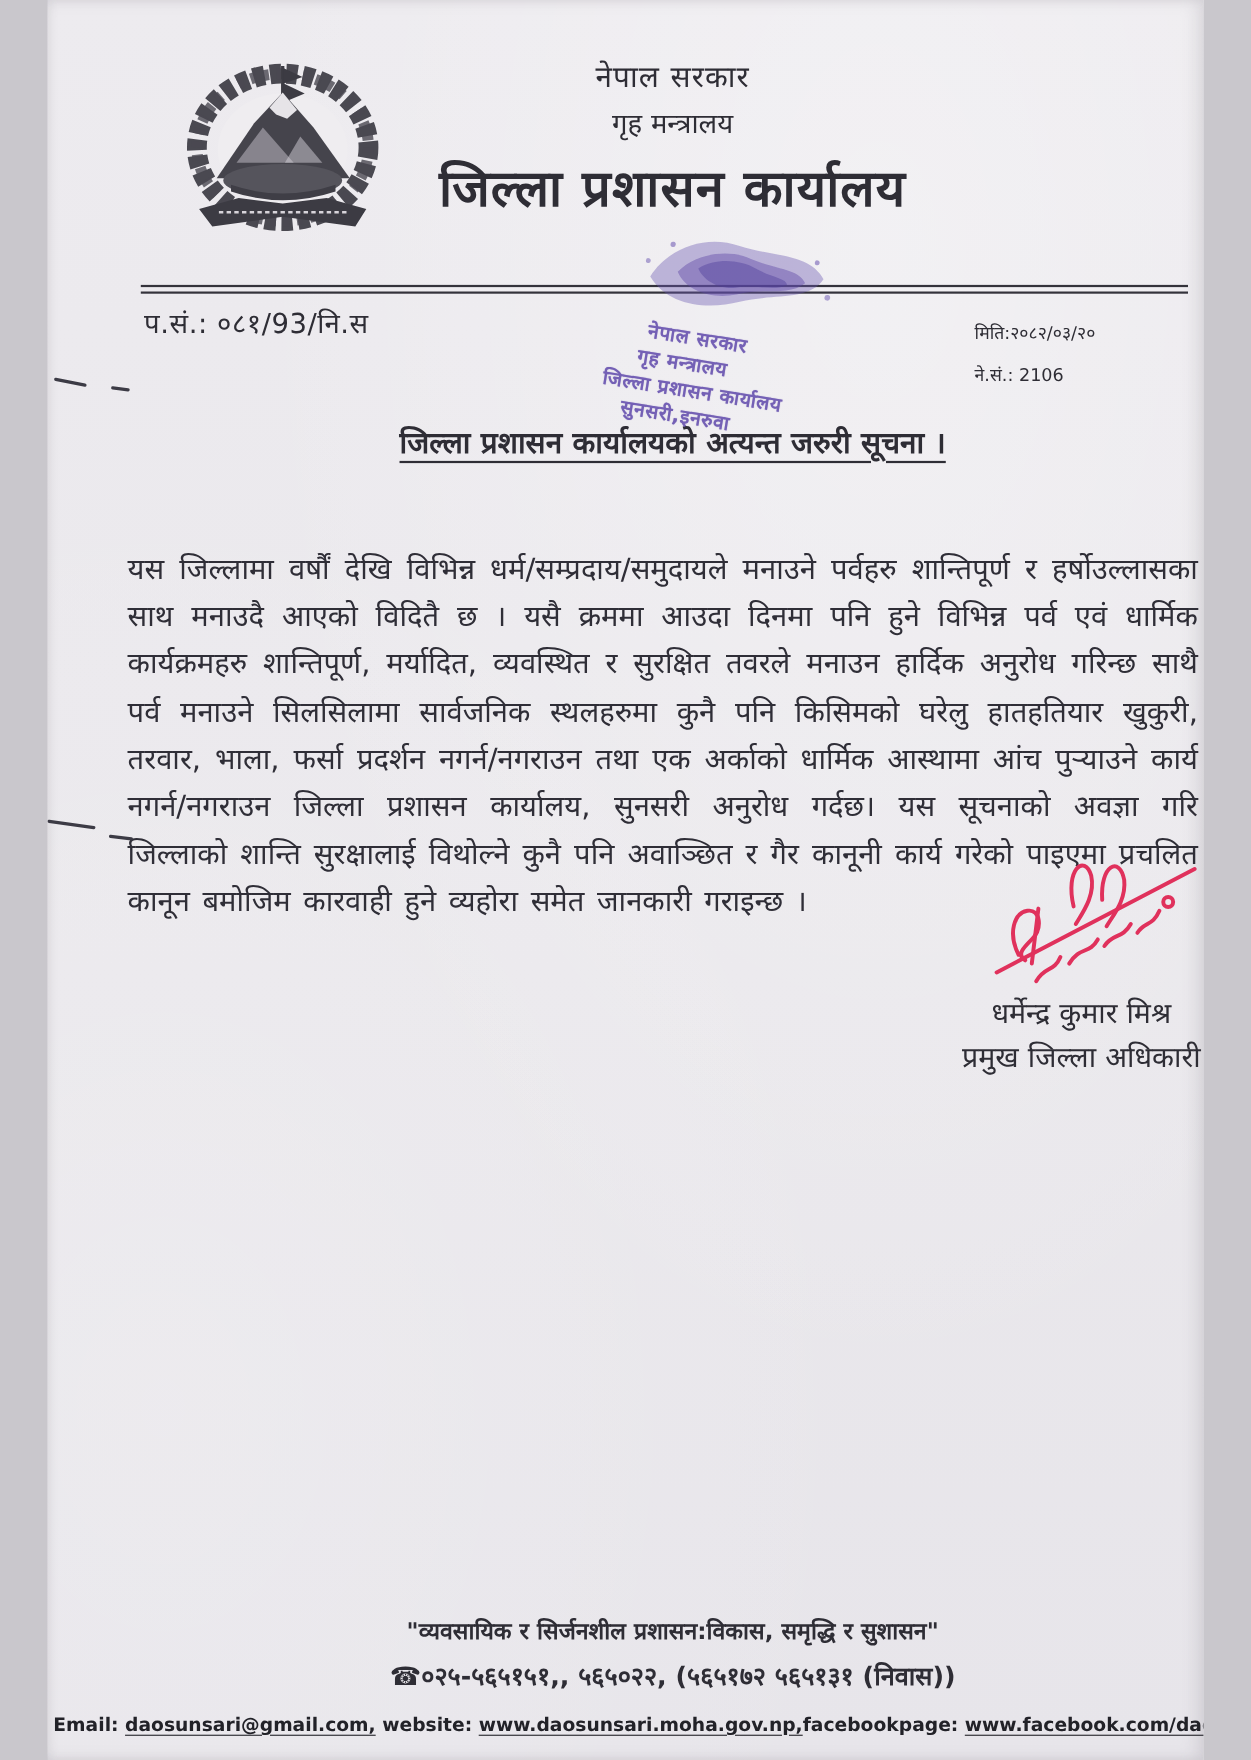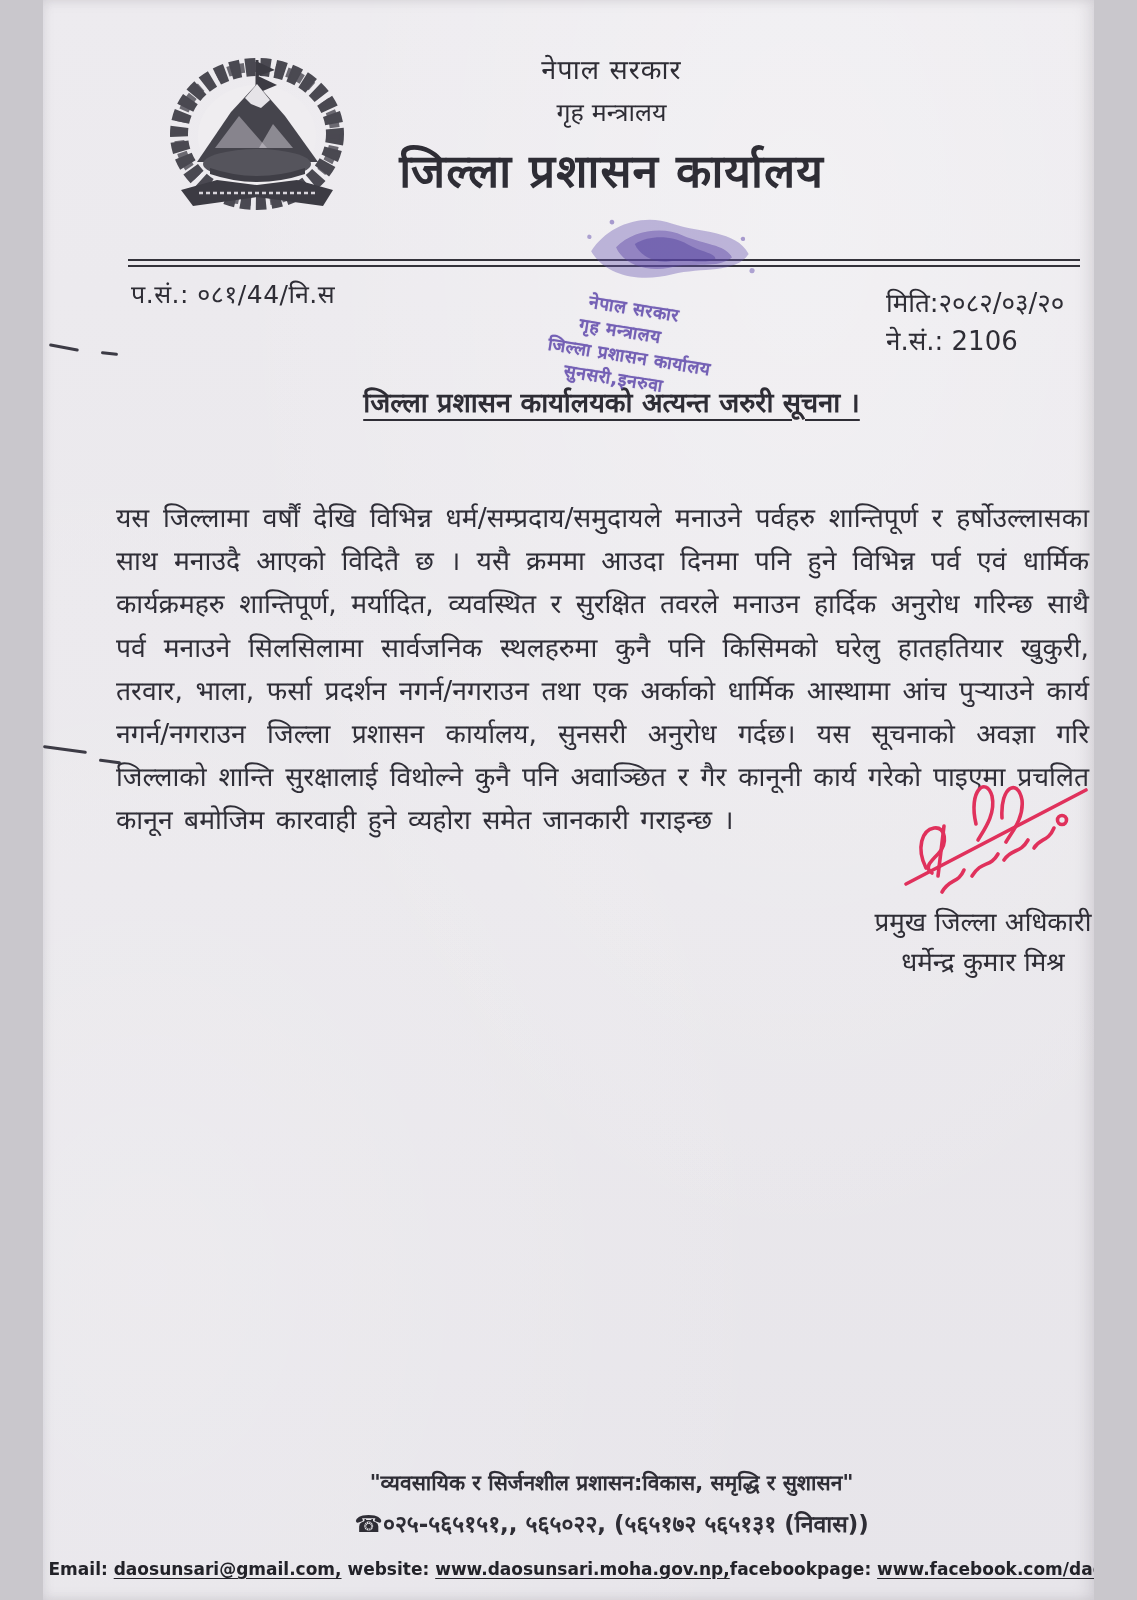--- a/index.html
+++ b/index.html
@@ -37,21 +37,21 @@
   .stamp .sline{font-size:17.5px;font-weight:bold;letter-spacing:.6px;line-height:24px;white-space:nowrap;
     text-shadow:0 0 1px rgba(106,85,176,.55);}
   .stamp .i1{margin-left:34px;}
   .stamp .i2{margin-left:28px;}
   .stamp .i3{margin-left:0px;}
   .stamp .i4{margin-left:20px;}
   
   .rule{left:85px;top:259px;width:952px;height:4px;
     border-top:2.5px solid #34333b;border-bottom:2.5px solid #34333b;}
   .refno{left:88px;top:276px;font-size:25px;letter-spacing:.5px;}
-  .dateblock{left:843px;top:284px;font-size:26px;line-height:38px;}
+  .dateblock{left:843px;top:284px;font-size:16px;line-height:38px;}
   
   .ntitle{left:0;top:383px;width:1137px;text-align:center;font-size:27px;font-weight:bold;}
   .ntitle span{text-decoration:underline;text-underline-offset:7px;text-decoration-thickness:2px;margin-top:44px;}
   
   .body{
     left:73px;top:496px;width:973px;
     font-size:26.5px;line-height:43.2px;
     text-align:justify;text-align-last:left;
     word-spacing:3px;
     color:#2f2e37;
@@ -115,21 +115,21 @@
       <circle cx="24" cy="44" r="2.2" fill="#6a55b0" opacity=".55"></circle>
     </svg>
     <div class="sline i1">नेपाल सरकार</div>
     <div class="sline i2">गृह मन्त्रालय</div>
     <div class="sline i3">जिल्ला प्रशासन कार्यालय</div>
     <div class="sline i4">सुनसरी,इनरुवा</div>
   </div>
 
   <div class="abs rule"></div>
 
-  <div class="abs refno">प.सं.: ०८१/44/नि.स</div>
+  <div class="abs refno">प.सं.: ०८१/93/नि.स</div>
   <div class="abs dateblock">
     <div>मिति:२०८२/०३/२०</div>
     <div>ने.सं.: 2106</div>
   </div>
 
   <div class="abs ntitle">
     <span>जिल्ला प्रशासन कार्यालयको अत्यन्त जरुरी सूचना ।</span>
   </div>
 
   <div class="abs body">यस जिल्लामा वर्षौं देखि विभिन्न धर्म/सम्प्रदाय/समुदायले मनाउने पर्वहरु शान्तिपूर्ण र हर्षोउल्लासका साथ मनाउदै आएको विदितै छ ।  यसै क्रममा आउदा दिनमा पनि हुने विभिन्न पर्व एवं धार्मिक कार्यक्रमहरु शान्तिपूर्ण, मर्यादित, व्यवस्थित र सुरक्षित तवरले मनाउन हार्दिक अनुरोध गरिन्छ साथै पर्व मनाउने सिलसिलामा सार्वजनिक स्थलहरुमा कुनै पनि किसिमको घरेलु हातहतियार खुकुरी, तरवार, भाला, फर्सा प्रदर्शन नगर्न/नगराउन तथा एक अर्काको धार्मिक आस्थामा आंच पुऱ्याउने कार्य नगर्न/नगराउन जिल्ला प्रशासन कार्यालय, सुनसरी अनुरोध गर्दछ।  यस सूचनाको अवज्ञा गरि जिल्लाको शान्ति सुरक्षालाई विथोल्ने कुनै पनि अवाञ्छित र गैर कानूनी कार्य गरेको पाइएमा प्रचलित कानून बमोजिम कारवाही हुने व्यहोरा समेत जानकारी गराइन्छ ।</div>
@@ -149,22 +149,22 @@
         <path d="M 56 122 C 64 108 72 114 78 100"></path>
         <path d="M 86 106 C 96 90 104 98 112 84"></path>
         <path d="M 118 90 C 126 78 134 84 142 70"></path>
         <path d="M 148 78 C 154 68 162 72 168 58"></path>
         <circle cx="176" cy="50" r="4.5"></circle>
       </g>
     </svg>
   </div>
 
   <div class="abs signatory">
+    <div>धर्मेन्द्र कुमार मिश्र</div>
     <div>प्रमुख जिल्ला अधिकारी</div>
-    <div>धर्मेन्द्र कुमार मिश्र</div>
   </div>
 
   <div class="abs foot">
     <div class="motto">"व्यवसायिक र सिर्जनशील प्रशासन:विकास, समृद्धि र सुशासन"</div>
     <div class="phone">
       <span>☎</span><span>०२५-५६५१५१,, ५६५०२२, (५६५१७२ ५६५१३१ (निवास))</span>
     </div>
     <div class="emailline">
       <span>Email:</span>
       <span class="u">daosunsari@gmail.com,</span>

